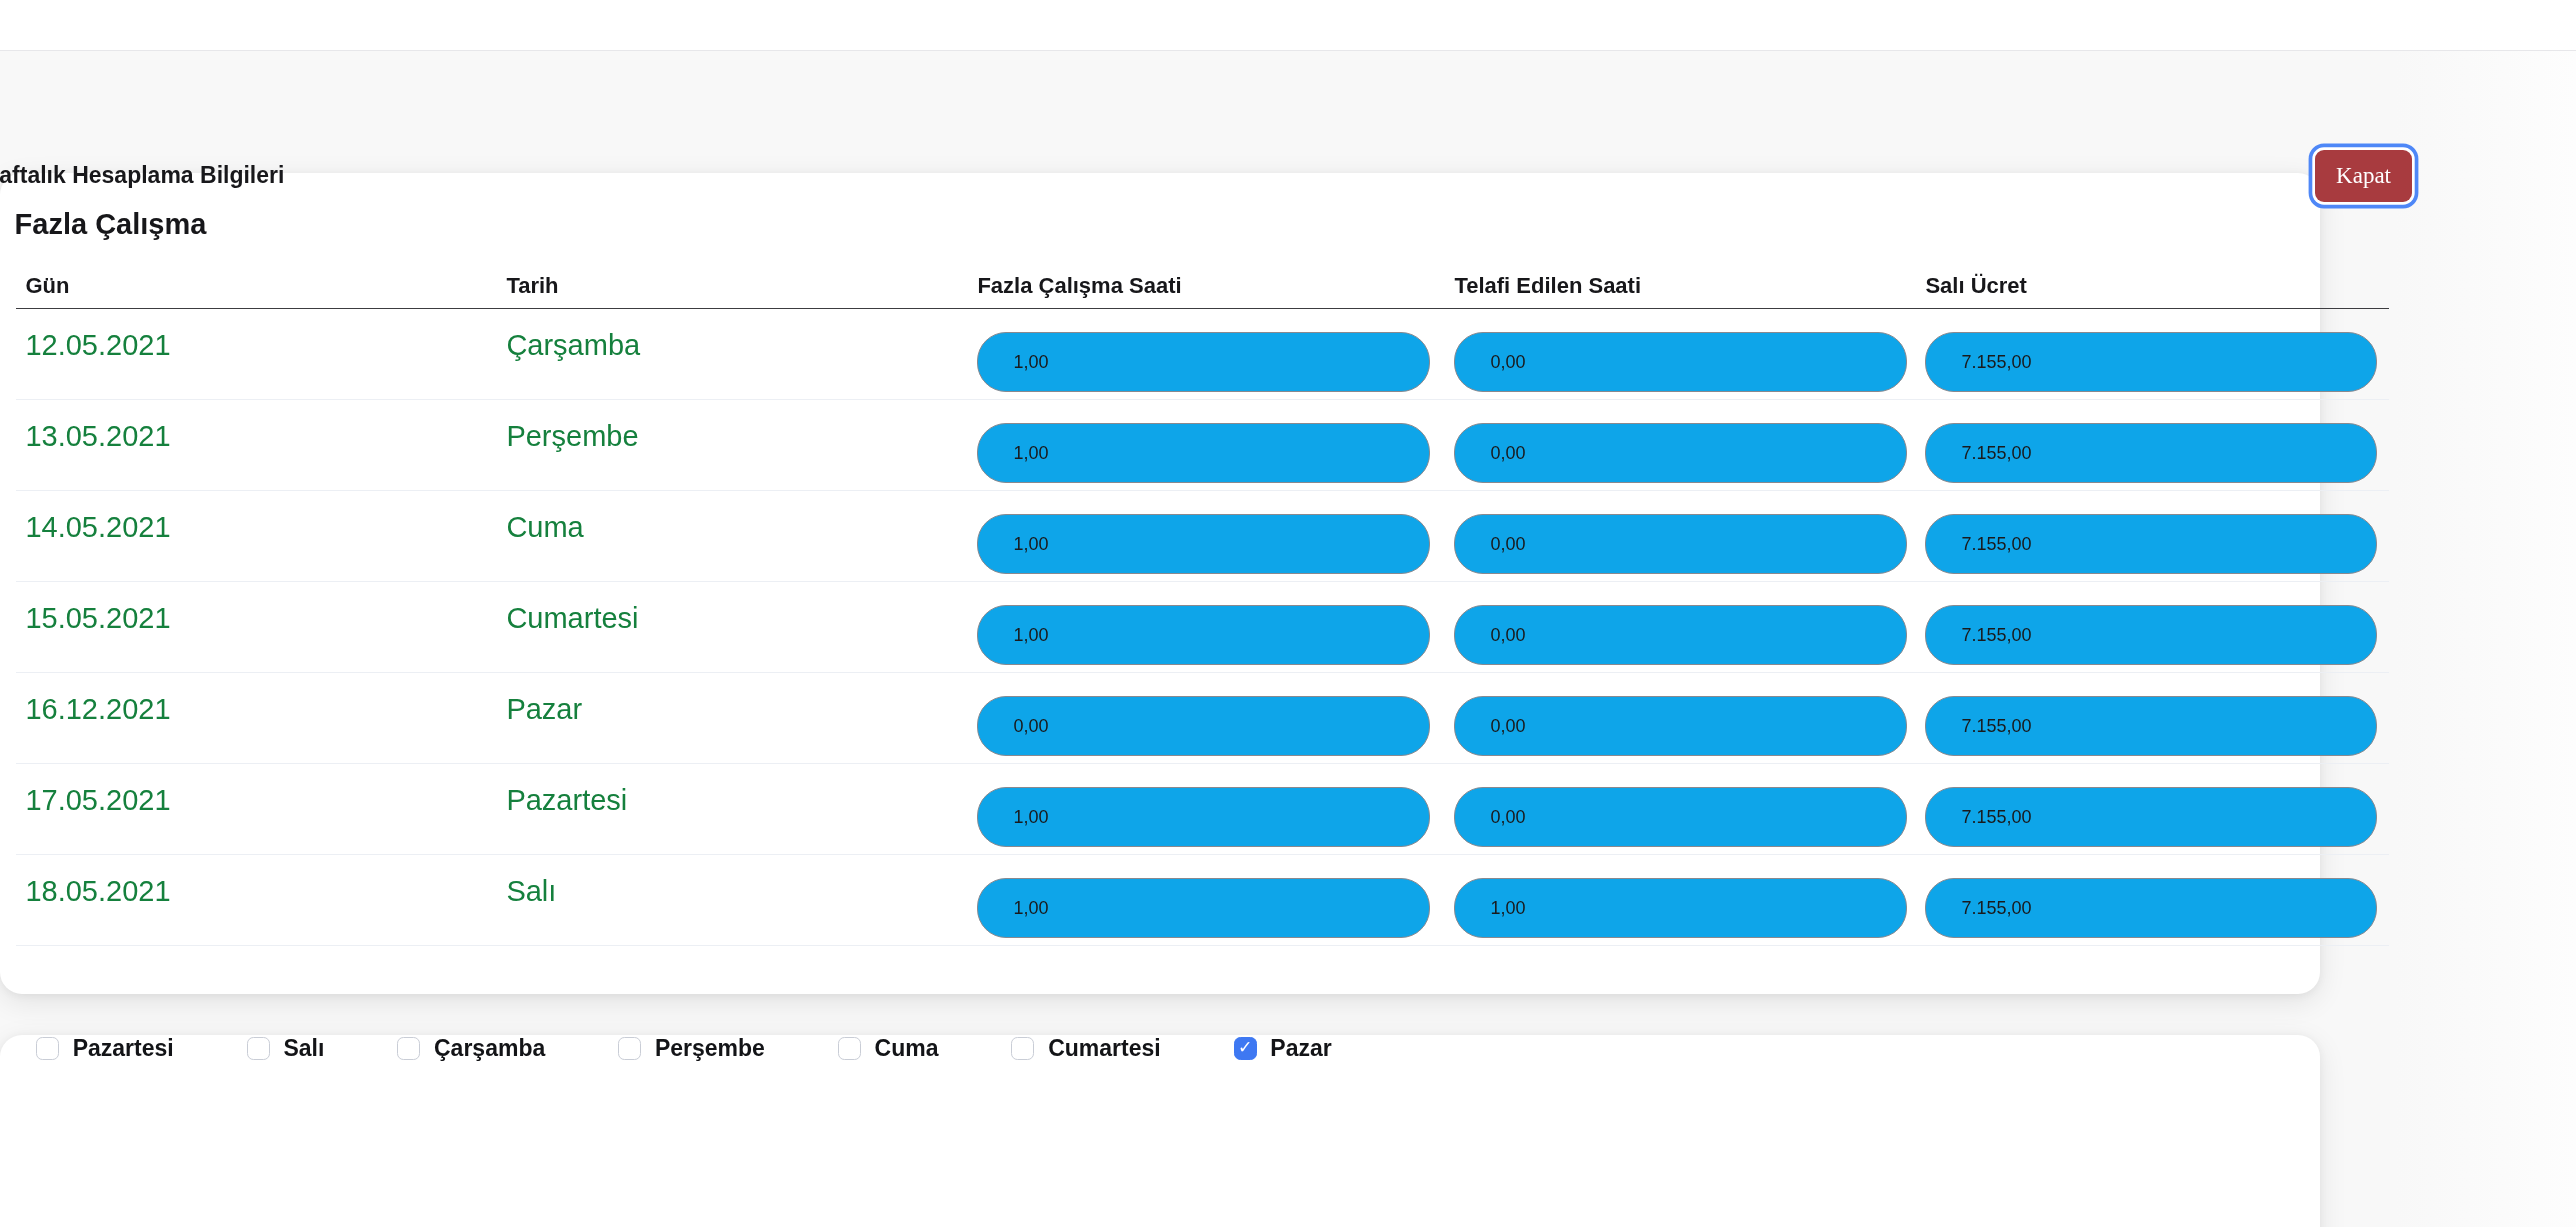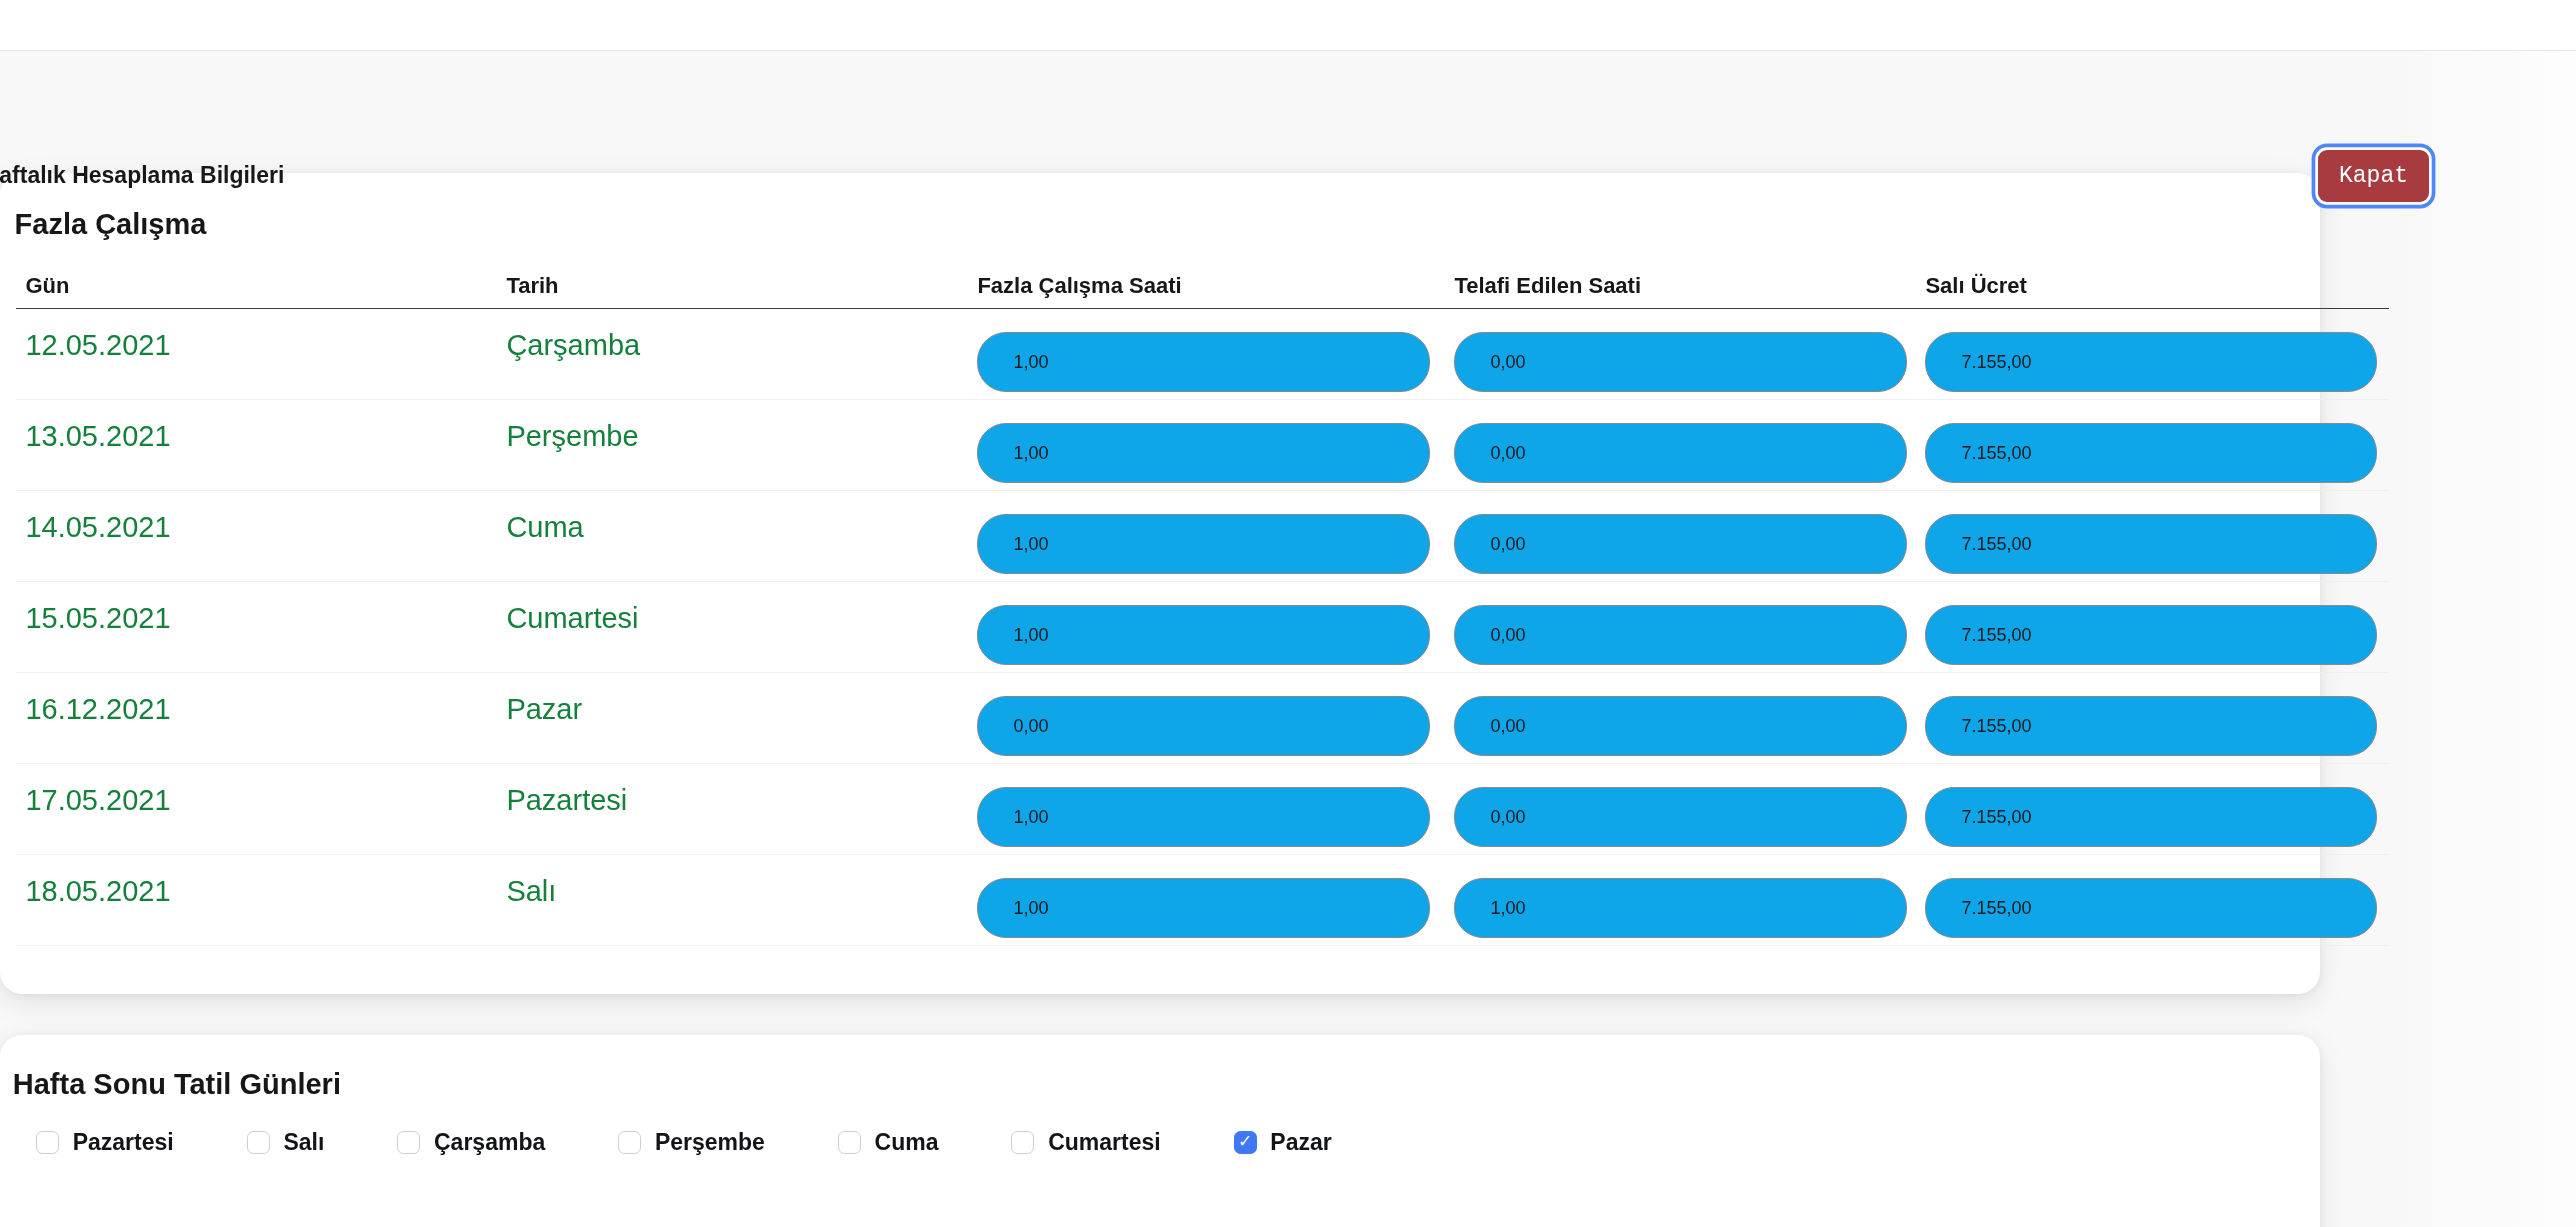--- a/index.html
+++ b/index.html
@@ -32,24 +32,24 @@
     left: -17.3px;            
     top: 111px;
     font-size: 23px;
     font-weight: 700;
     color: #18181b;
     white-space: nowrap;
   }
   .close-btn {
     position: absolute;
     top: 99px;
-    right: 147px;
+    right: 164px;
     height: 52px;
     padding: 0 21px;
-    font-family: Liberation Mono, monospace;
+    font-family: Liberation Serif, serif;
     font-size: 23px;
     font-weight: 400;
     color: #ffffff;
     background: #a83b3f;
     border: none;
     border-radius: 9px;
     box-shadow: 0 0 0 2.7px #ffffff, 0 0 0 6.4px #4e87f7;
     cursor: pointer;
   }
   .card {
@@ -270,21 +270,20 @@
       <input type="text" class="pill-input" value="1,00" style="">
     </div>
     <div class="col-salary">
       <input type="text" class="pill-input" value="7.155,00" style="">
     </div>
   </div>
 </div>
   </div>
 
   <div class="card card-weekend">
-    <h2>Hafta Sonu Tatil Günleri</h2>
     <div class="days-row">
   <label class="day-item">
     <span class="cb"></span>
     <span class="day-label">Pazartesi</span>
   </label>
 
   <label class="day-item">
     <span class="cb"></span>
     <span class="day-label">Salı</span>
   </label>

